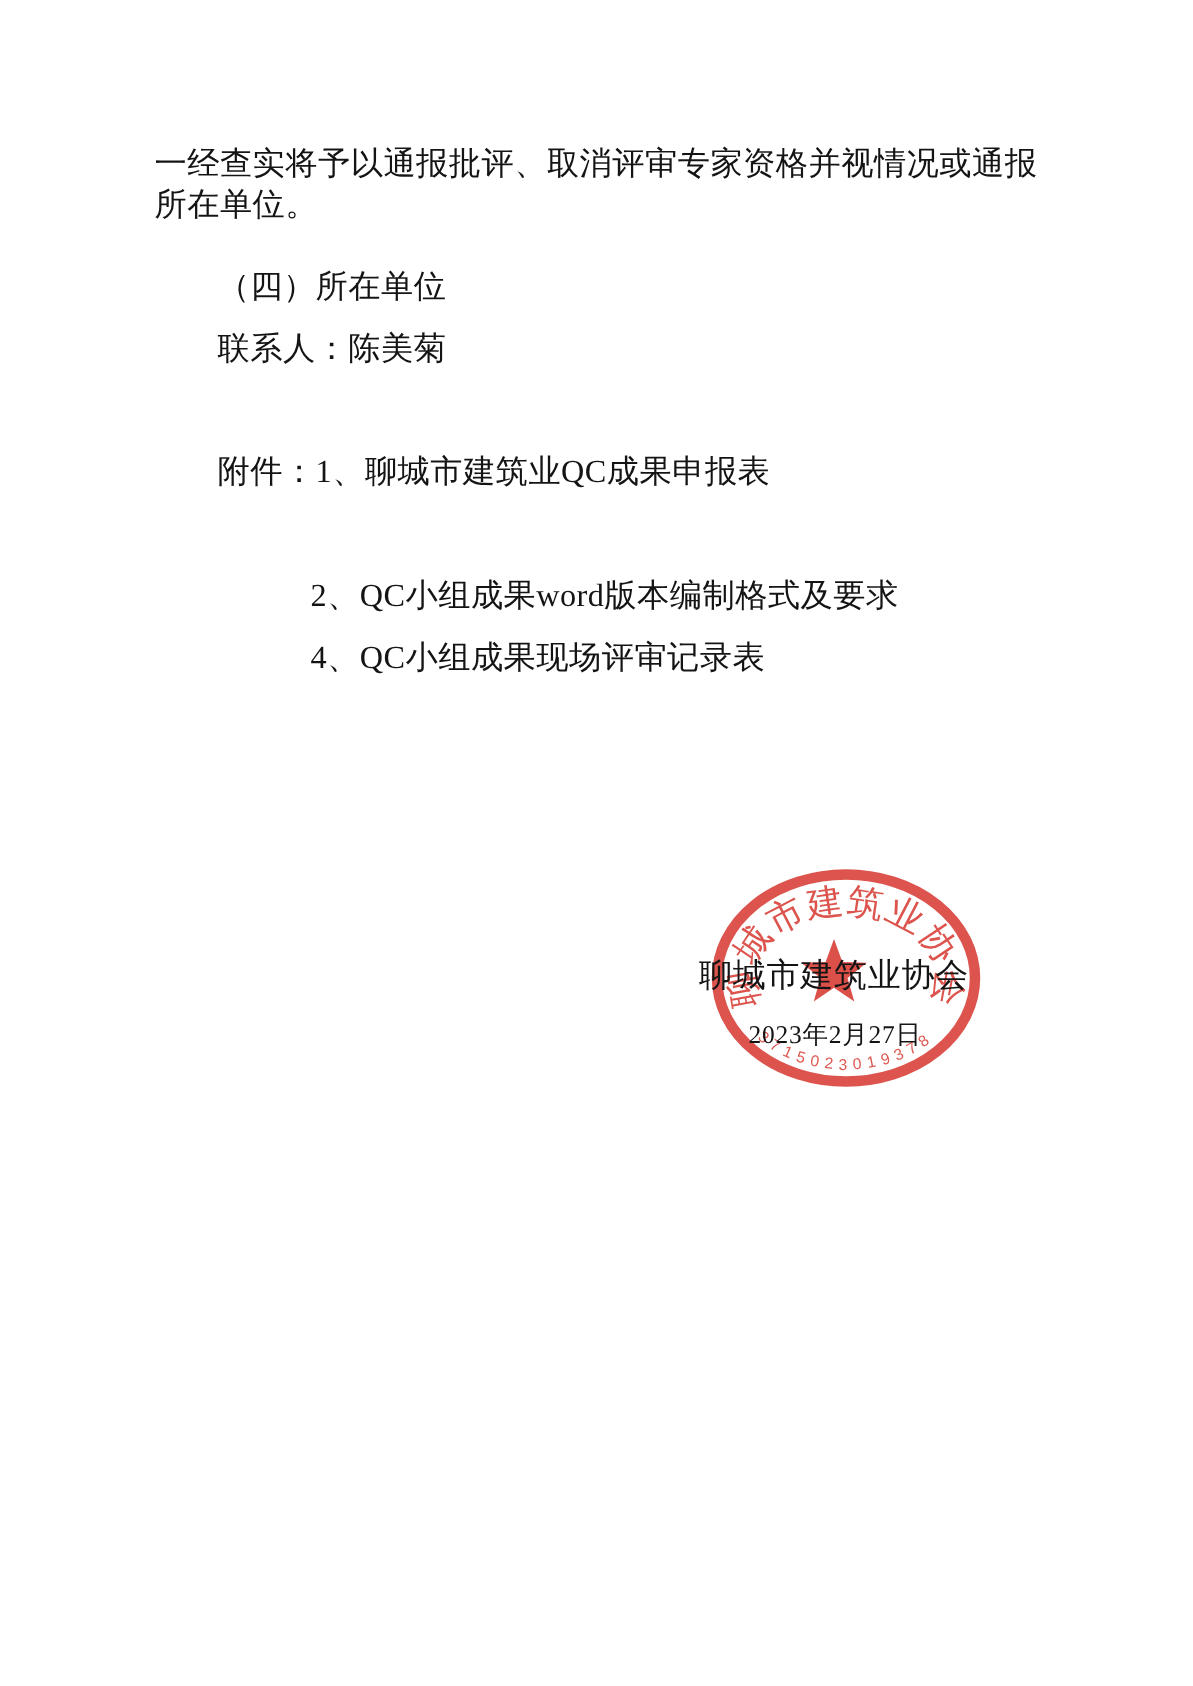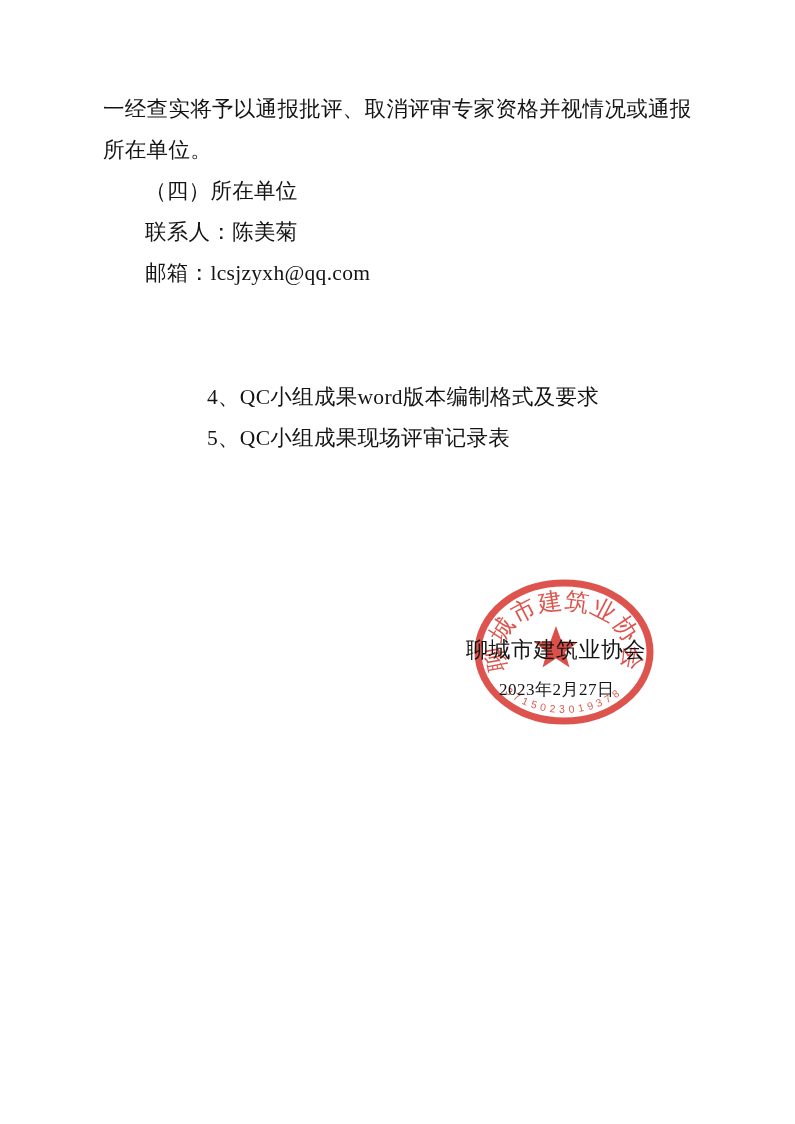--- a/index.html
+++ b/index.html
@@ -40,30 +40,30 @@
     height: 170px;
     opacity: 0.93;
   }
 </style>
 </head>
 <body>
 
 <div class="page">
 
   <div class="doc-line" style="top:99px;left:103px">一经查实将予以通报批评、取消评审专家资格并视情况或通报</div>
-  <div class="doc-line" style="top:140px;left:103px">所在单位。</div>
+  <div class="doc-line" style="top:126px;left:103px">所在单位。</div>
 
   <div class="doc-line" style="top:181px;left:145px">（四）所在单位</div>
 
   <div class="doc-line" style="top:222px;left:145px"><span>联系人：</span><span>陈美菊</span></div>
 
-  <div class="doc-line" style="top:263px;left:145px"><span>邮箱：</span><span>lcsjzyxh@qq.com</span></div>
 
-  <div class="doc-line" style="top:387px;left:207px">4、QC小组成果word版本编制格式及要求</div>
-  <div class="doc-line" style="top:428px;left:207px">5、QC小组成果现场评审记录表</div>
+  <div class="doc-line" style="top:304px;left:145px"><span>附件：</span><span>1、聊城市建筑业QC成果申报表</span></div>
+  <div class="doc-line" style="top:387px;left:207px">2、QC小组成果word版本编制格式及要求</div>
+  <div class="doc-line" style="top:428px;left:207px">4、QC小组成果现场评审记录表</div>
 
   <svg class="seal" viewBox="-100 -85 200 170" xmlns="http://www.w3.org/2000/svg">
     <defs>
       <path id="sealTopArc" d="M -57.32 14.71 A 61 43 0 1 1 57.32 14.71" fill="none"></path>
       <path id="sealBottomArc" d="M -70.4 27.7 A 79 61 0 0 0 70.4 27.7" fill="none"></path>
     </defs>
     <ellipse cx="0" cy="0" rx="86" ry="69" fill="none" stroke-width="7" stroke-opacity="0.9" stroke="#d5332a"></ellipse>
     <g transform="translate(-8,-3)">
       <polygon points="0,-23 -5.58,-7.69 -21.87,-7.11 -9.03,2.94 -13.52,18.61 0,9.5 13.52,18.61 9.03,2.94 21.87,-7.11 5.58,-7.69" fill-opacity="0.92" fill="#d5332a"></polygon>
     </g>

